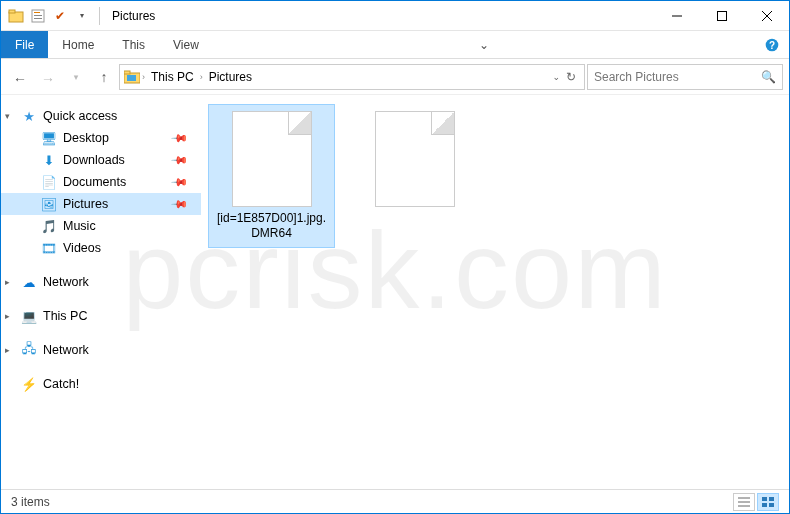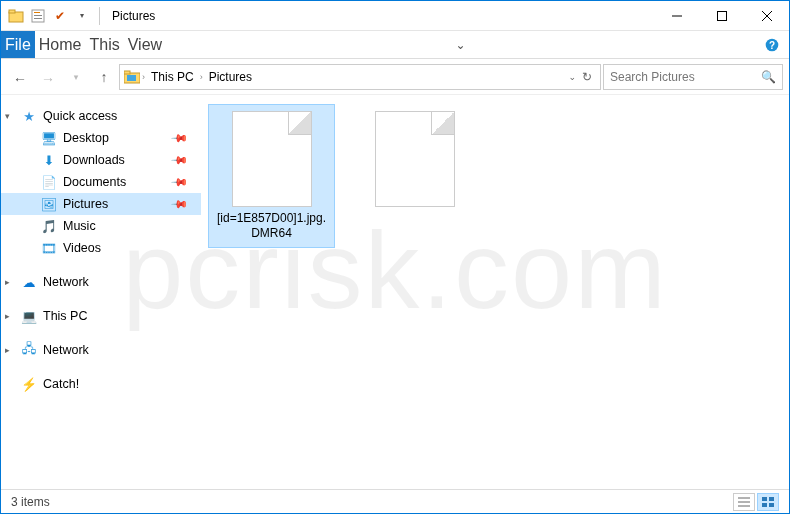--- a/index.html
+++ b/index.html
@@ -10,32 +10,32 @@
 
 .titlebar { height: 30px; background: #fff; display: flex; align-items: center; border-bottom: 1px solid #e5e5e5; position: relative; z-index: 2; }
 .titlebar-left { display: flex; align-items: center; padding-left: 6px; gap: 4px; }
 .qat-icon { width: 18px; height: 18px; display: flex; align-items: center; justify-content: center; font-size: 12px; }
 .qat-sep { width: 1px; height: 18px; background: #ccc; margin: 0 4px; }
 .title-text { font-size: 12px; color: #000; margin-left: 4px; }
 .win-controls { margin-left: auto; display: flex; }
 .win-btn { width: 45px; height: 29px; display: flex; align-items: center; justify-content: center; font-size: 11px; color: #000; }
 
 .ribbon { height: 28px; display: flex; align-items: stretch; border-bottom: 1px solid #ddd; position: relative; z-index: 2; background: #fff; }
-.ribbon-tab { padding: 0 4px; font-size: 16px; display: flex; align-items: center; color: #444; }
+.ribbon-tab { padding: 0 14px; font-size: 12px; display: flex; align-items: center; color: #444; }
 .ribbon-tab.file { background: #1979ca; color: #fff; }
 .help-icon { margin-left: auto; padding: 0 10px; display: flex; align-items: center; }
 
 .addrbar { height: 36px; display: flex; align-items: center; padding: 4px 6px; gap: 2px; border-bottom: 1px solid #eee; position: relative; z-index: 2; background: #fff; }
 .nav-btn { width: 26px; height: 26px; display: flex; align-items: center; justify-content: center; color: #555; font-size: 14px; }
 .nav-btn.disabled { color: #bbb; }
 .addr-box { flex: 1; height: 26px; border: 1px solid #ccc; display: flex; align-items: center; padding: 0 4px; gap: 2px; font-size: 12px; }
 .crumb { padding: 0 4px; display: flex; align-items: center; gap: 4px; }
 .crumb-sep { color: #888; font-size: 9px; }
 .addr-actions { margin-left: auto; display: flex; align-items: center; gap: 6px; color: #666; font-size: 12px; padding-right: 4px; }
-.search-box { width: 180px; height: 26px; border: 1px solid #ccc; display: flex; align-items: center; padding: 0 6px; font-size: 12px; color: #777; justify-content: space-between; }
+.search-box { width: 196px; height: 26px; border: 1px solid #ccc; display: flex; align-items: center; padding: 0 6px; font-size: 12px; color: #777; justify-content: space-between; }
 
 .body-area { display: flex; height: 394px; position: relative; z-index: 1; }
 .nav-pane { width: 200px; padding: 10px 0; font-size: 12.5px; overflow: hidden; }
 .nav-group { margin-bottom: 12px; }
 .nav-item { padding: 3px 0 3px 20px; display: flex; align-items: center; gap: 6px; position: relative; }
 .nav-item.sel { background: #cce8ff; }
 .nav-item .pin { margin-left: auto; margin-right: 14px; color: #777; font-size: 11px; transform: rotate(45deg); }
 .nav-sub { padding-left: 40px; }
 .tree-arrow { position: absolute; left: 4px; font-size: 9px; color: #666; }
 .ico { width: 16px; height: 16px; display: inline-flex; align-items: center; justify-content: center; font-size: 13px; }

